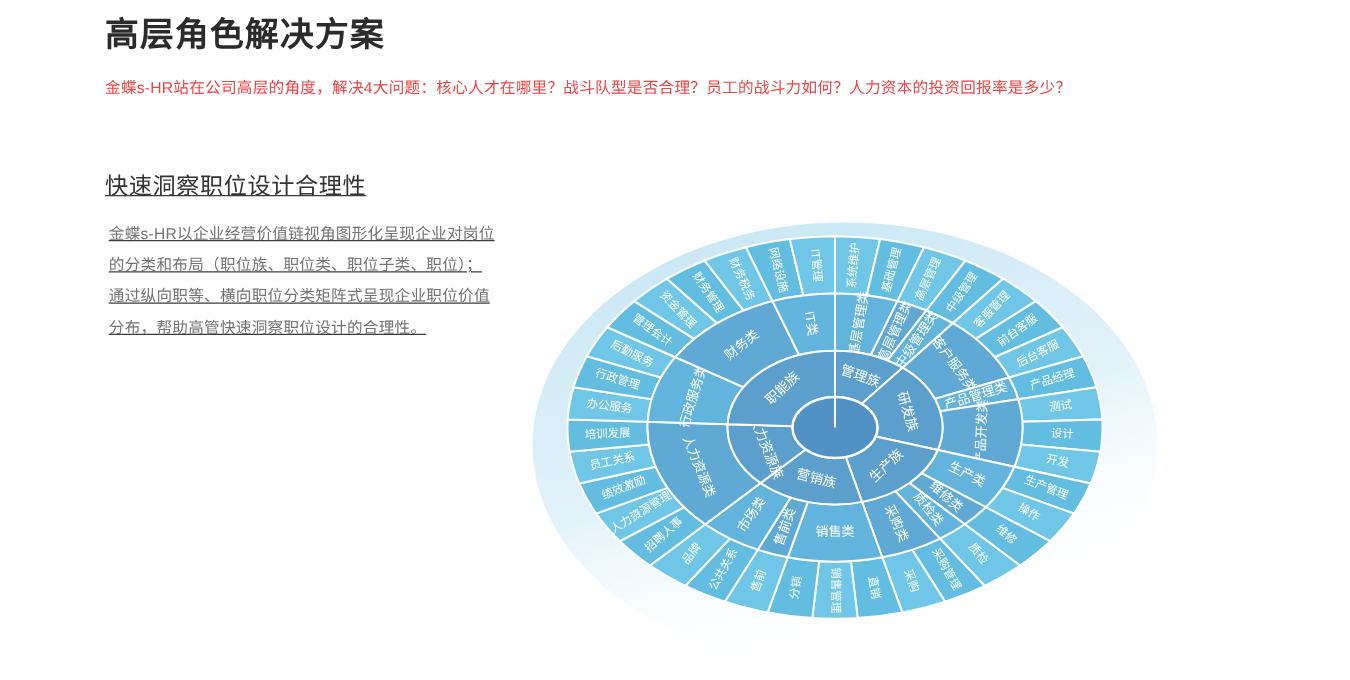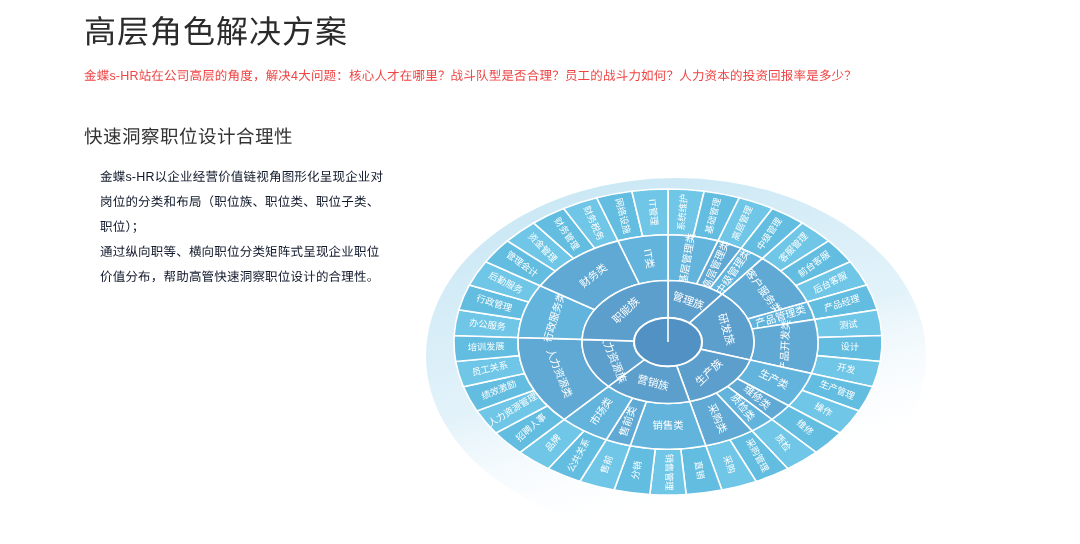--- a/index.html
+++ b/index.html
@@ -9,34 +9,34 @@
     background:#ffffff;
     font-family:"Liberation Sans","DejaVu Sans",sans-serif;
     color:#3c3c3c;
     overflow:hidden;
     position:relative;
   }
   .page{position:relative;width:1080px;height:544px;}
 
   .hero{position:absolute;left:84px;top:12px;width:940px;}
   .hero-title{
-    font-size:32px;line-height:1.25;font-weight:400;color:#2b2b2b;
+    font-size:27px;line-height:1.25;font-weight:700;color:#2b2b2b;
     letter-spacing:1px;margin:0 0 14px 0;
   }
   .hero-sub{
     font-size:12.5px;line-height:1.6;color:#ef4444;letter-spacing:.2px;margin:0;
   }
 
-  .left-col{position:absolute;left:84px;top:125px;width:320px;}
+  .left-col{position:absolute;left:84px;top:137px;width:320px;text-decoration:underline;}
   .sec-title{
     font-size:18.5px;line-height:1.3;color:#333;font-weight:400;
     letter-spacing:.5px;margin:0 0 14px 0;
   }
   .sec-body{
-    font-size:12.5px;line-height:2.0;color:#0f172a;letter-spacing:.2px;margin:16px;
+    font-size:12.5px;line-height:2.0;color:#737373;letter-spacing:.2px;margin:3px;
     white-space:pre-line;
   }
 
   .wheel-wrap{position:absolute;left:408px;top:120px;width:560px;height:424px;}
   svg.wheel{display:block;width:560px;height:424px;overflow:visible;}
 
   .seg{stroke:#ffffff;stroke-width:1.6;}
   .seg-l3{fill:#6fc6e6;}
   .seg-l3-b{fill:#62bde0;}
   .seg-l2{fill:#62b4dd;}

